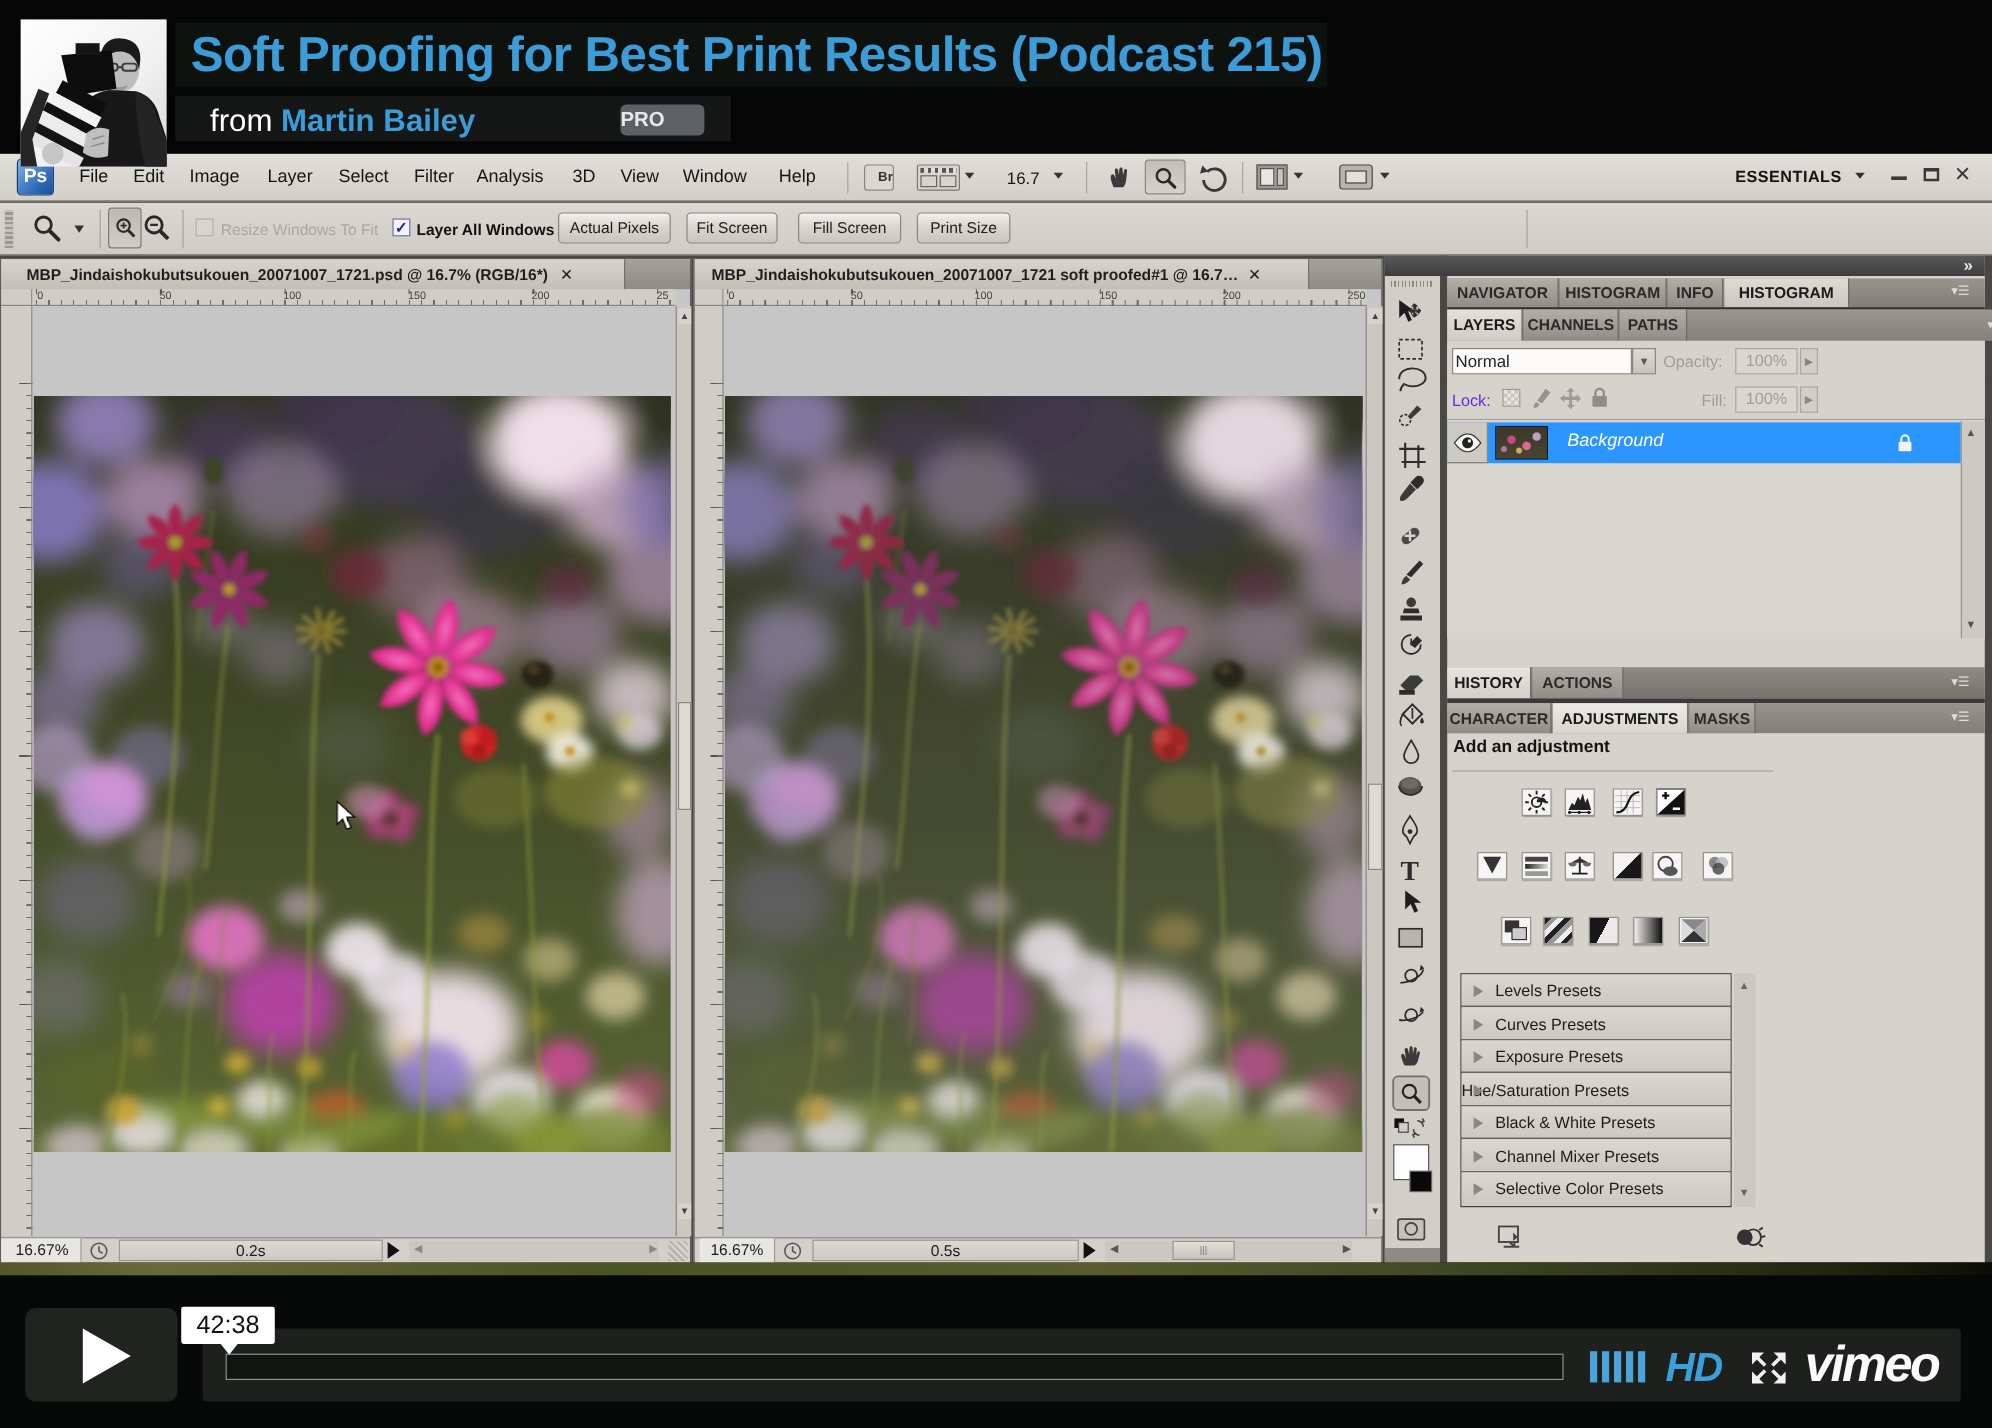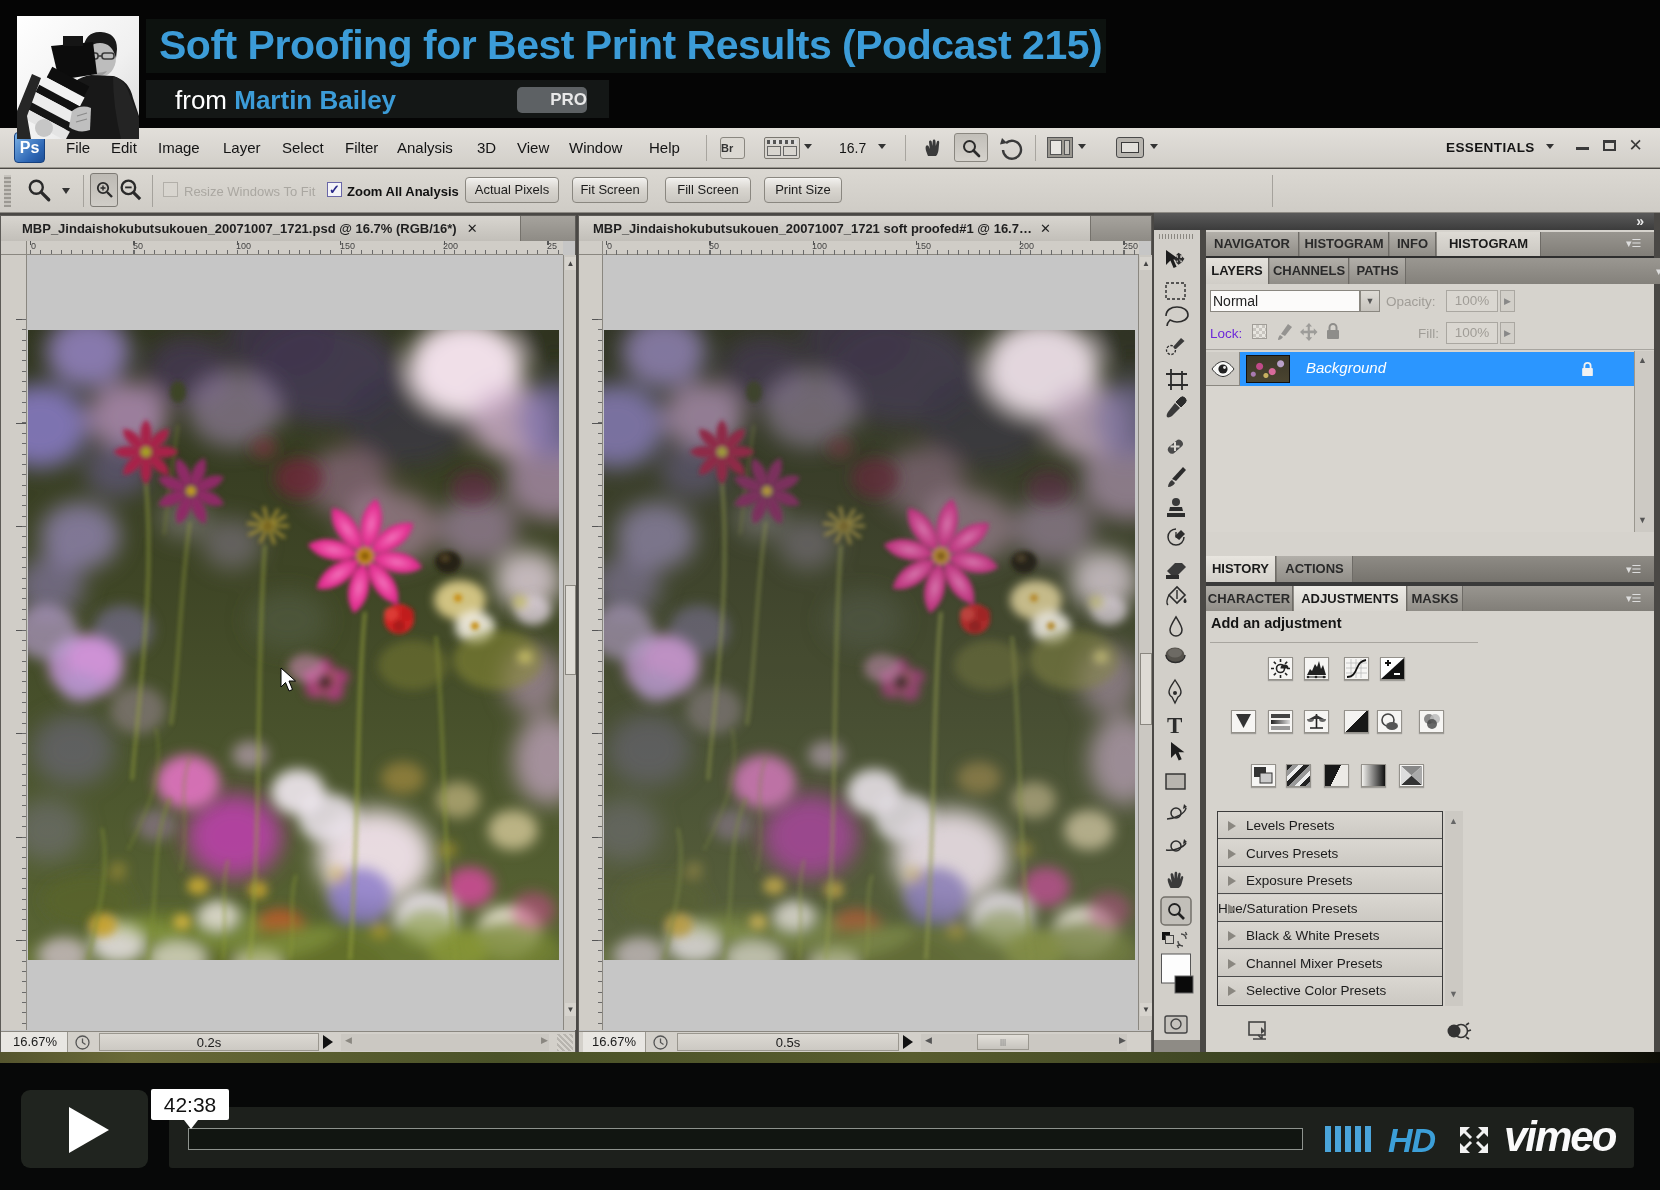--- a/index.html
+++ b/index.html
@@ -24,21 +24,21 @@
     <span class="mi" style="left:158px">Image</span>
     <span class="mi" style="left:223px">Layer</span>
     <span class="mi" style="left:282px">Select</span>
     <span class="mi" style="left:345px">Filter</span>
     <span class="mi" style="left:397px">Analysis</span>
     <span class="mi" style="left:477px">3D</span>
     <span class="mi" style="left:517px">View</span>
     <span class="mi" style="left:569px">Window</span>
     <span class="mi" style="left:649px">Help</span>
     <div class="a" style="left:706px;top:7px;width:1px;height:26px;background:#a8a59f"></div>
-    <div class="a" style="left:720px;top:9px;width:25px;height:22px;border:1px solid #8a8780;border-radius:3px;background:#dbd8d2;font-size:11px;font-weight:bold;color:#333;text-align:left;line-height:20px">Br</div>
+    <div class="a" style="left:720px;top:9px;width:25px;height:22px;border:1px solid #8a8780;border-radius:3px;background:#dbd8d2;font-size:11px;font-weight:bold;color:#333;text-align:right;line-height:20px">Br</div>
     <div class="a" style="left:764px;top:9px;width:36px;height:22px;border:1px solid #7a7770;border-radius:2px;background:#d8d5cf">
       <div class="a" style="left:2px;top:2px;right:2px;height:4px;background:repeating-linear-gradient(90deg,#555 0 3px,#ddd 3px 6px)"></div>
       <div class="a" style="left:2px;top:8px;width:14px;height:10px;border:1px solid #666"></div>
       <div class="a" style="left:18px;top:8px;width:14px;height:10px;border:1px solid #666"></div>
     </div>
     <div class="a" style="left:804px;top:16px;width:0;height:0;border-top:5px solid #333;border-left:4px solid transparent;border-right:4px solid transparent"></div>
     <span class="mi" style="left:839px;font-size:14px">16.7</span>
     <div class="a" style="left:878px;top:16px;width:0;height:0;border-top:5px solid #333;border-left:4px solid transparent;border-right:4px solid transparent"></div>
     <div class="a" style="left:905px;top:7px;width:1px;height:26px;background:#a8a59f"></div>
     <svg class="a" style="left:921px;top:8px" width="24" height="24" viewBox="0 0 24 24">
@@ -90,21 +90,21 @@
       <svg width="26" height="26" viewBox="0 0 20 20">
           <circle cx="8" cy="8" r="5.2" fill="none" stroke="#2a2a2a" stroke-width="1.8"></circle>
           <path d="M12 12 L17 17" stroke="#2a2a2a" stroke-width="2.4"></path>
           <path d="M5.5 8 h5" stroke="#2a2a2a" stroke-width="1.4"></path>
         </svg>
     </div>
     <div class="a" style="left:152px;top:6px;width:1px;height:32px;background:#a5a29c"></div>
     <div class="a" style="left:163px;top:13px;width:15px;height:15px;border:1px solid #b2afa9;background:#d8d5cf"></div>
     <span class="a" style="left:184px;top:15px;font-size:13px;color:#aaa7a1">Resize Windows To Fit</span>
     <div class="a" style="left:327px;top:13px;width:15px;height:15px;border:1px solid #6a67a8;background:#f4f4f8;color:#2a2a8a;font-size:13px;line-height:14px;text-align:center;font-weight:bold">✓</div>
-    <span class="a" style="left:347px;top:15px;font-size:13px;color:#111;font-weight:bold">Zoom All Analysis</span>
+    <span class="a" style="left:347px;top:15px;font-size:13px;color:#111;font-weight:bold">Layer All Windows</span>
     <div class="btn" style="left:465px;top:8px;width:94px">Actual Pixels</div>
     <div class="btn" style="left:572px;top:8px;width:76px">Fit Screen</div>
     <div class="btn" style="left:665px;top:8px;width:86px">Fill Screen</div>
     <div class="btn" style="left:764px;top:8px;width:78px">Print Size</div>
     <div class="a" style="left:1272px;top:6px;width:1px;height:32px;background:#a5a29c"></div>
   </div>
 
   <div class="a" id="winL" style="left:0;top:87px;width:576px;height:837px;background:#c6c6c6;border:1px solid #5d5b57">
 
     <div class="a" style="left:0;top:0;width:574px;height:25px;background:linear-gradient(#a6a39d,#8e8b85)">
@@ -643,21 +643,21 @@
       </svg>
   </div>
 
 </div>
 
 <div class="a" style="left:0;top:0;width:1660px;height:128px;background:#050505"></div>
 <div class="a" style="left:146px;top:19px;width:960px;height:54px;background:#0d120f"></div>
 <div class="a" style="left:159px;top:22px;font-size:41px;font-weight:bold;color:#3c9cd8;letter-spacing:-.5px">Soft Proofing for Best Print Results (Podcast 215)</div>
 <div class="a" style="left:146px;top:80px;width:463px;height:38px;background:#141716"></div>
 <div class="a" style="left:175px;top:85px;font-size:26px;color:#fff">from <span style="color:#3c9cd8;font-weight:bold">Martin Bailey</span></div>
-<div class="a" style="left:517px;top:87px;width:70px;height:26px;background:#5d6164;border-radius:5px;color:#e8e8e8;font-size:17px;font-weight:bold;text-align:right;line-height:26px">PRO</div>
+<div class="a" style="left:517px;top:87px;width:70px;height:26px;background:#5d6164;border-radius:5px;color:#e8e8e8;font-size:17px;font-weight:bold;text-align:left;line-height:26px">PRO</div>
 
 <svg class="a" style="left:17px;top:16px" width="122" height="123" viewBox="0 0 122 123">
   <defs>
       <linearGradient id="thg" x1="0" y1="0" x2="1" y2="1">
         <stop offset="0" stop-color="#ffffff"></stop>
         <stop offset=".6" stop-color="#f0f0f0"></stop>
         <stop offset="1" stop-color="#d8d8d8"></stop>
       </linearGradient>
     </defs>
   <rect width="122" height="123" fill="url(#thg)"></rect>

